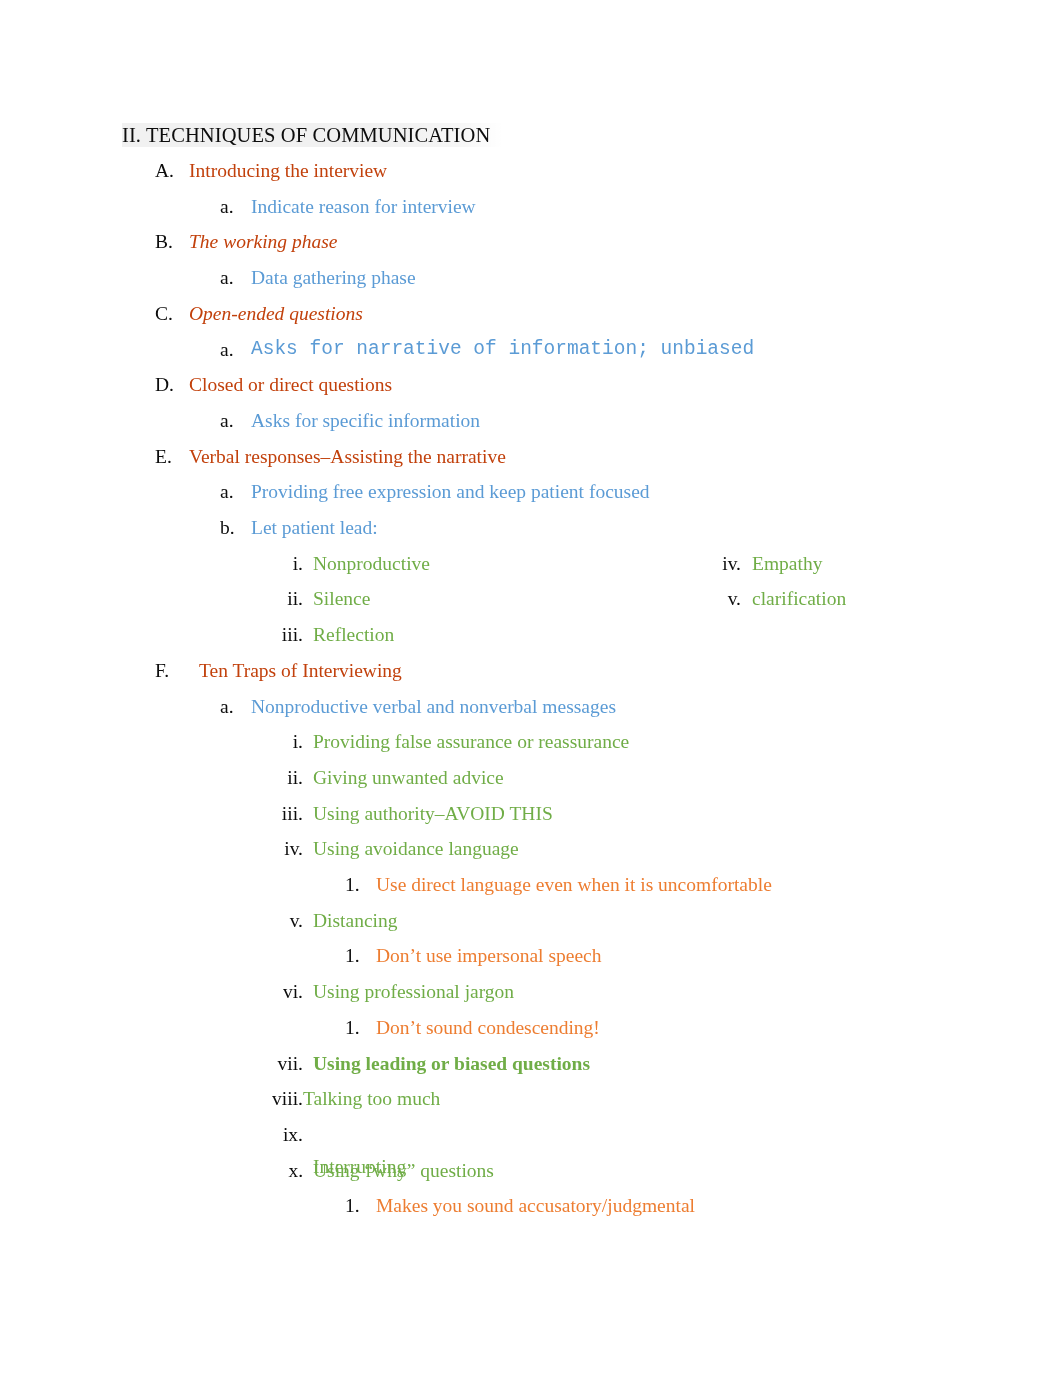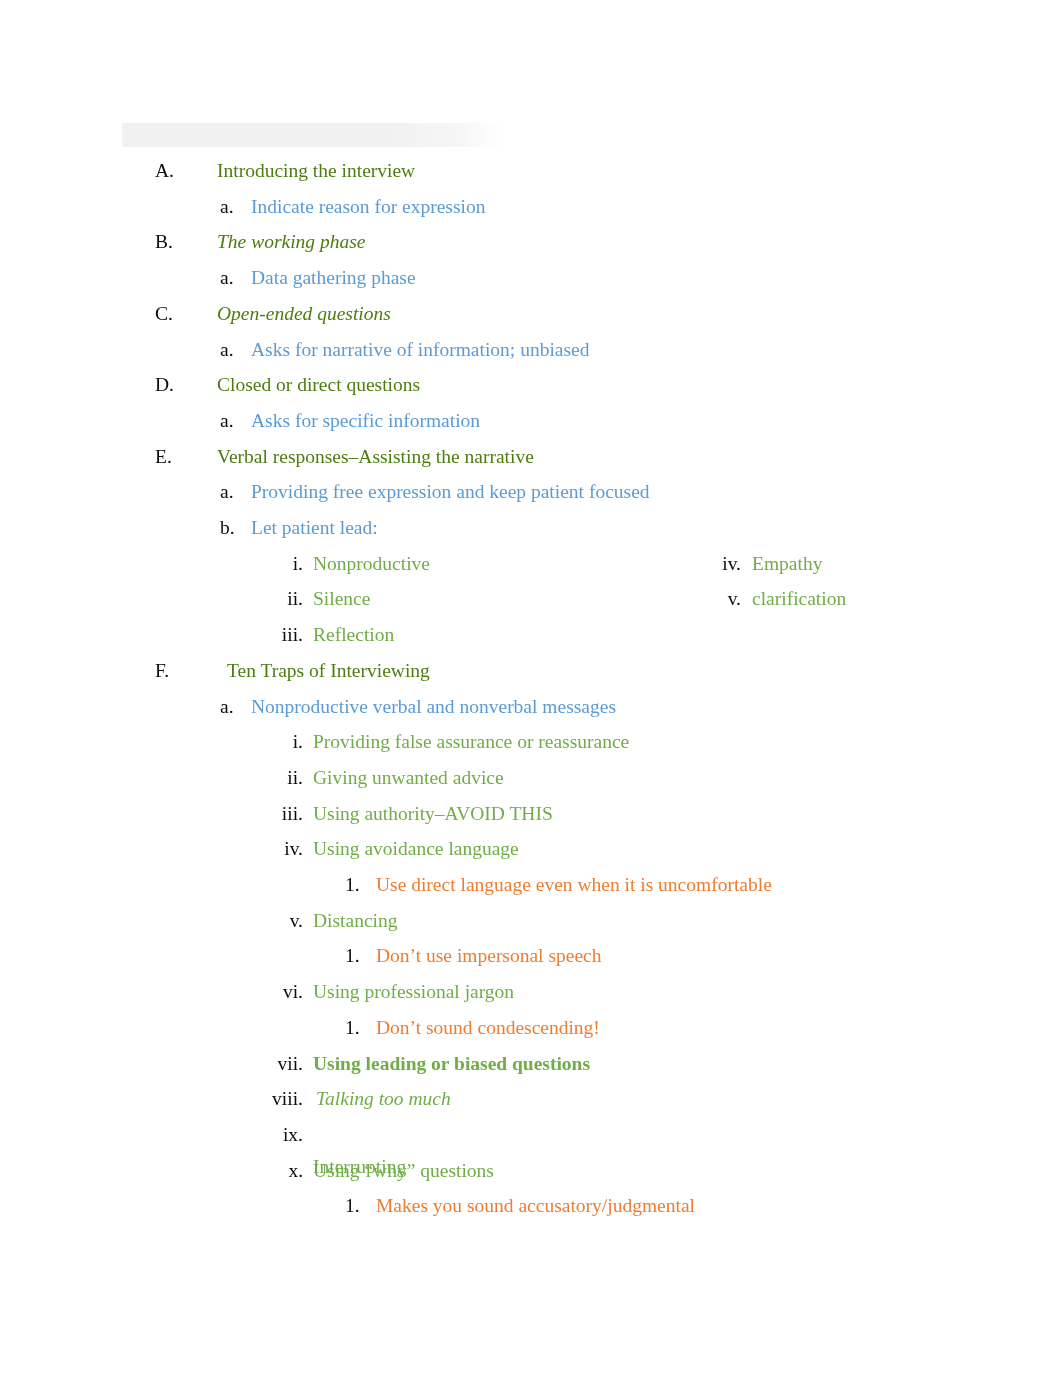--- a/index.html
+++ b/index.html
@@ -58,56 +58,57 @@
     height: 24px;
     background: linear-gradient(to right,
                 rgba(0,0,0,0.055) 0%,
                 rgba(0,0,0,0.055) 70%,
                 rgba(0,0,0,0.035) 88%,
                 rgba(0,0,0,0.0) 100%);
     pointer-events: none;
   }
 
   
-  .lvl2 { color: #4d7c0f; margin-left: 28px; }
+  .lvl2 { color: #c2410c; }
   .lvl3 { color: #5b9bd5; }
   .lvl4 { color: #70ad47; }
   .lvl5 { color: #ed7d31; }
 </style>
 </head>
 <body>
 
 <div id="page">
 
   <div id="heading-shade"></div>
+  <div id="heading">II. TECHNIQUES OF COMMUNICATION</div>
 
   <div id="outline-body">
       <div class="row" style="top: 161px; left: 0px;">
         <span class="marker" style="left: 155px; top: 0px;">A.</span>
         <span class="txt lvl2" style="left: 189px; top: 0px;">Introducing the interview</span>
       </div>
       <div class="row" style="top: 196.7px; left: 0px;">
         <span class="marker" style="left: 220px; top: 0px;">a.</span>
-        <span class="txt lvl3" style="left: 251px; top: 0px;">Indicate reason for expression</span>
+        <span class="txt lvl3" style="left: 251px; top: 0px;">Indicate reason for interview</span>
       </div>
       <div class="row" style="top: 232.4px; left: 0px;">
         <span class="marker" style="left: 155px; top: 0px;">B.</span>
         <span class="txt lvl2" style="left: 189px; top: 0px; font-style: italic;">The working phase</span>
       </div>
       <div class="row" style="top: 268.1px; left: 0px;">
         <span class="marker" style="left: 220px; top: 0px;">a.</span>
         <span class="txt lvl3" style="left: 251px; top: 0px;">Data gathering phase</span>
       </div>
       <div class="row" style="top: 303.8px; left: 0px;">
         <span class="marker" style="left: 155px; top: 0px;">C.</span>
         <span class="txt lvl2" style="left: 189px; top: 0px; font-style: italic;">Open-ended questions</span>
       </div>
       <div class="row" style="top: 339.5px; left: 0px;">
         <span class="marker" style="left: 220px; top: 0px;">a.</span>
-        <span class="txt lvl3" style="left: 251px; top: 0px;">Asks for narrative of information; unbiased</span>
+        <span class="txt lvl3" style="left: 251px; top: 0px; font-family: Liberation Mono, monospace;">Asks for narrative of information; unbiased</span>
       </div>
       <div class="row" style="top: 375.2px; left: 0px;">
         <span class="marker" style="left: 155px; top: 0px;">D.</span>
         <span class="txt lvl2" style="left: 189px; top: 0px;">Closed or direct questions</span>
       </div>
       <div class="row" style="top: 410.9px; left: 0px;">
         <span class="marker" style="left: 220px; top: 0px;">a.</span>
         <span class="txt lvl3" style="left: 251px; top: 0px;">Asks for specific information</span>
       </div>
       <div class="row" style="top: 446.6px; left: 0px;">
@@ -185,21 +186,21 @@
       <div class="row" style="top: 1017.8px; left: 0px;">
         <span class="marker" style="left: 345px; top: 0px;">1.</span>
         <span class="txt lvl5" style="left: 376px; top: 0px;">Don’t sound condescending!</span>
       </div>
       <div class="row" style="top: 1053.5px; left: 0px;">
         <span class="marker rt" style="left: 233px; width: 70px; top: 0px;">vii.</span>
         <span class="txt lvl4" style="left: 313px; top: 0px; font-weight: bold;">Using leading or biased questions</span>
       </div>
       <div class="row" style="top: 1089.2px; left: 0px;">
         <span class="marker rt" style="left: 233px; width: 70px; top: 0px;">viii.</span>
-        <span class="txt lvl4" style="left: 316px; top: 0px; font-style: italic;">Talking too much</span>
+        <span class="txt lvl4" style="left: 303px; top: 0px;">Talking too much</span>
       </div>
       <div class="row" style="top: 1124.9px; left: 0px;">
         <span class="marker rt" style="left: 233px; width: 70px; top: 0px;">ix.</span>
         <span class="txt lvl4" style="left: 313px; top: 0px; margin-top: 32px;">Interrupting</span>
       </div>
       <div class="row" style="top: 1160.6px; left: 0px;">
         <span class="marker rt" style="left: 233px; width: 70px; top: 0px;">x.</span>
         <span class="txt lvl4" style="left: 313px; top: 0px;">Using “why” questions</span>
       </div>
       <div class="row" style="top: 1196.3px; left: 0px;">

